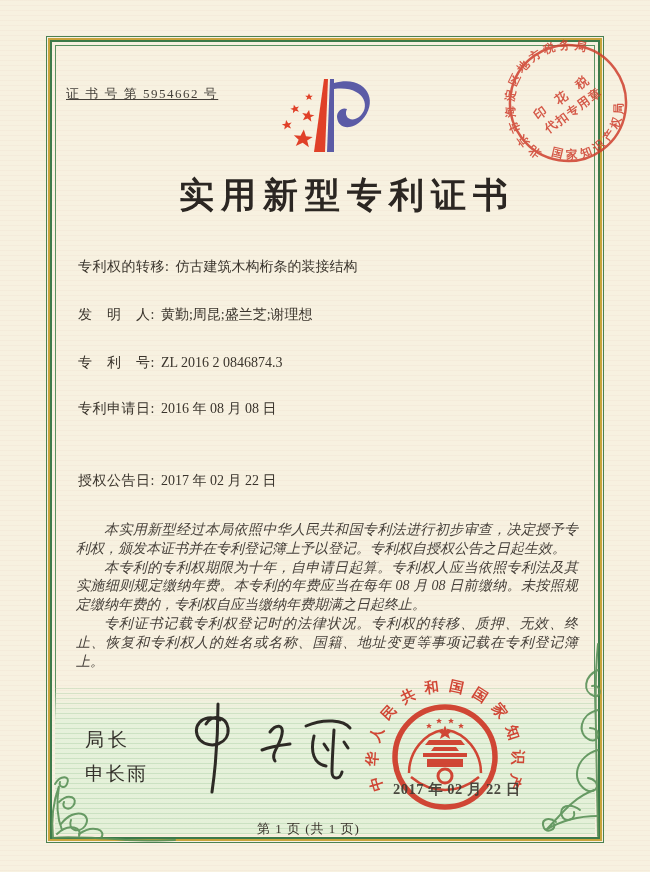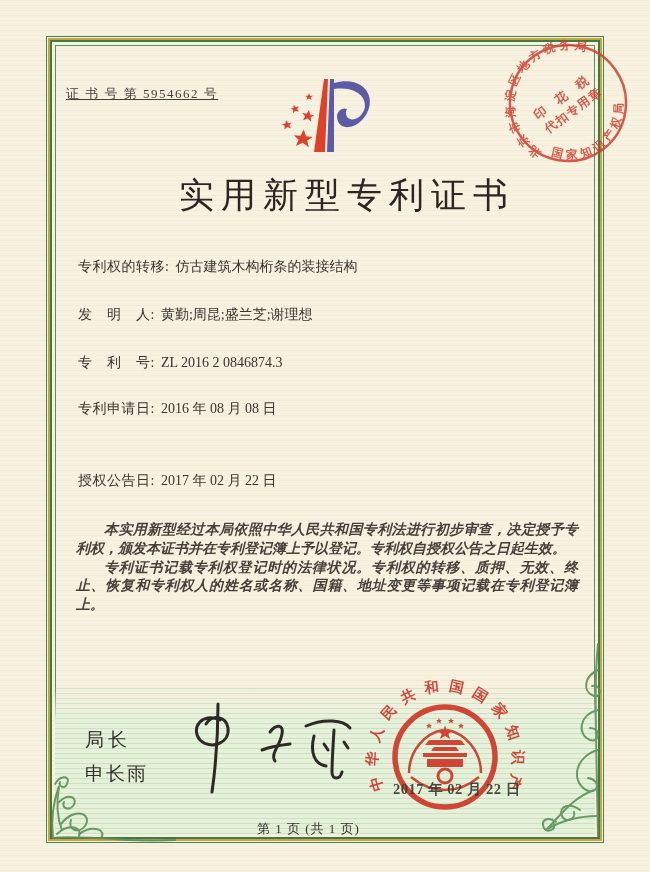--- a/index.html
+++ b/index.html
@@ -21,31 +21,31 @@
   .frame-inner{width:100%;height:100%;border:1px solid #5a9160;box-sizing:border-box;}
 
   .green-zone{position:absolute;left:55px;right:55px;top:688px;height:146px;
     background-image:
       repeating-linear-gradient(180deg, rgba(143,190,140,.30) 0 1px, rgba(0,0,0,0) 1px 5px),
       linear-gradient(180deg, rgba(230,241,219,0) 0, #e6f1db 34px, #e4f0d8 100%);
   }
 
   .cert-no{position:absolute;left:66px;top:85px;font-size:13px;letter-spacing:1.5px;color:#45403a;text-decoration:underline;}
   .title{position:absolute;left:0;right:0;top:172px;text-align:center;
-    font-size:35px;font-weight:normal;letter-spacing:7px;color:#2b2622;margin-left:44px;}
+    font-size:35px;font-weight:bold;letter-spacing:7px;color:#2b2622;margin-left:44px;}
 
   .logo{position:absolute;left:250px;top:58px;width:160px;height:112px;}
 
   .field{position:absolute;left:78px;font-size:14px;color:#3a342c;white-space:nowrap;}
   .field .lbl{letter-spacing:.5px;}
   .field .val{margin-left:6px;}
 
   .body-text{position:absolute;left:76px;width:502px;top:521px;
     font-size:14px;line-height:18.8px;color:#46403a;font-style:italic;
-    text-align:justify;font-weight:bold;}
+    text-align:justify;}
   .body-text p{margin:0;text-indent:2em;}
 
   .officer{position:absolute;left:85px;top:727px;font-size:19px;color:#33302a;z-index:3;}
   .officer .t{letter-spacing:4px;}
   .officer .n{margin-top:8px;letter-spacing:2px;text-align:right;}
 
   .autograph{position:absolute;left:178px;top:698px;width:185px;height:100px;z-index:3;}
 
   .seal{position:absolute;left:360px;top:672px;width:170px;height:170px;z-index:2;opacity:.93;}
   .seal-date{position:absolute;left:393px;top:780px;z-index:4;
@@ -109,20 +109,21 @@
   </div>
   <div class="field" style="top:400px;">
     <span class="lbl">专利申请日:</span><span class="val">2016 年 08 月 08 日</span>
   </div>
   <div class="field" style="top:472px;">
     <span class="lbl">授权公告日:</span><span class="val">2017 年 02 月 22 日</span>
   </div>
 
   <div class="body-text">
     <p>本实用新型经过本局依照中华人民共和国专利法进行初步审查，决定授予专利权，颁发本证书并在专利登记簿上予以登记。专利权自授权公告之日起生效。</p>
+    <p>本专利的专利权期限为十年，自申请日起算。专利权人应当依照专利法及其实施细则规定缴纳年费。本专利的年费应当在每年 08 月 08 日前缴纳。未按照规定缴纳年费的，专利权自应当缴纳年费期满之日起终止。</p>
     <p>专利证书记载专利权登记时的法律状况。专利权的转移、质押、无效、终止、恢复和专利权人的姓名或名称、国籍、地址变更等事项记载在专利登记簿上。</p>
   </div>
 
   <div class="officer">
     <div class="t">局长</div>
     <div class="n">申长雨</div>
   </div>
 
   <svg class="autograph" viewBox="0 0 185 100">
     <g fill="none" stroke="#2d2a25" stroke-width="3" stroke-linecap="round" stroke-linejoin="round">

